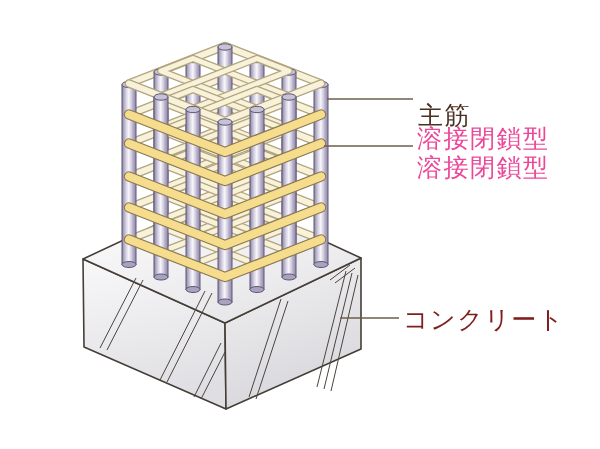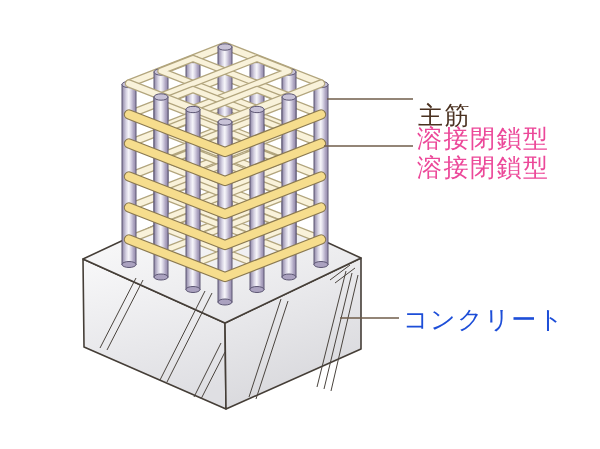--- a/index.html
+++ b/index.html
@@ -185,14 +185,14 @@
       </g>
     </svg>
 
   <div class="label" style="left: 418px; top: 86px; color: rgb(74, 49, 32); margin-top: 15px;">主筋</div>
 
   <div class="label" style="left: 417px; top: 124px; color: #ec4899;">
     <span style="display:block;">溶接閉鎖型</span>
     <span style="display:block;">溶接閉鎖型</span>
   </div>
 
-  <div class="label" style="left: 403px; top: 305px; color: #1d4ed8;">コンクリート</div>
+  <div class="label" style="left: 403px; top: 305px; color: #7f1d1d;">コンクリート</div>
 </div>
 
 </body></html>

